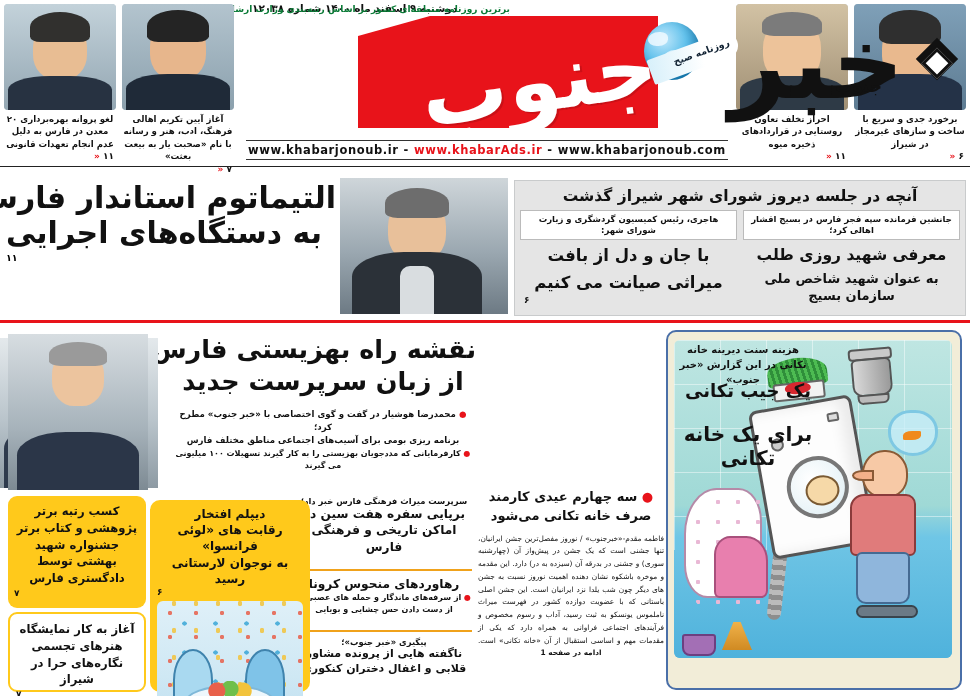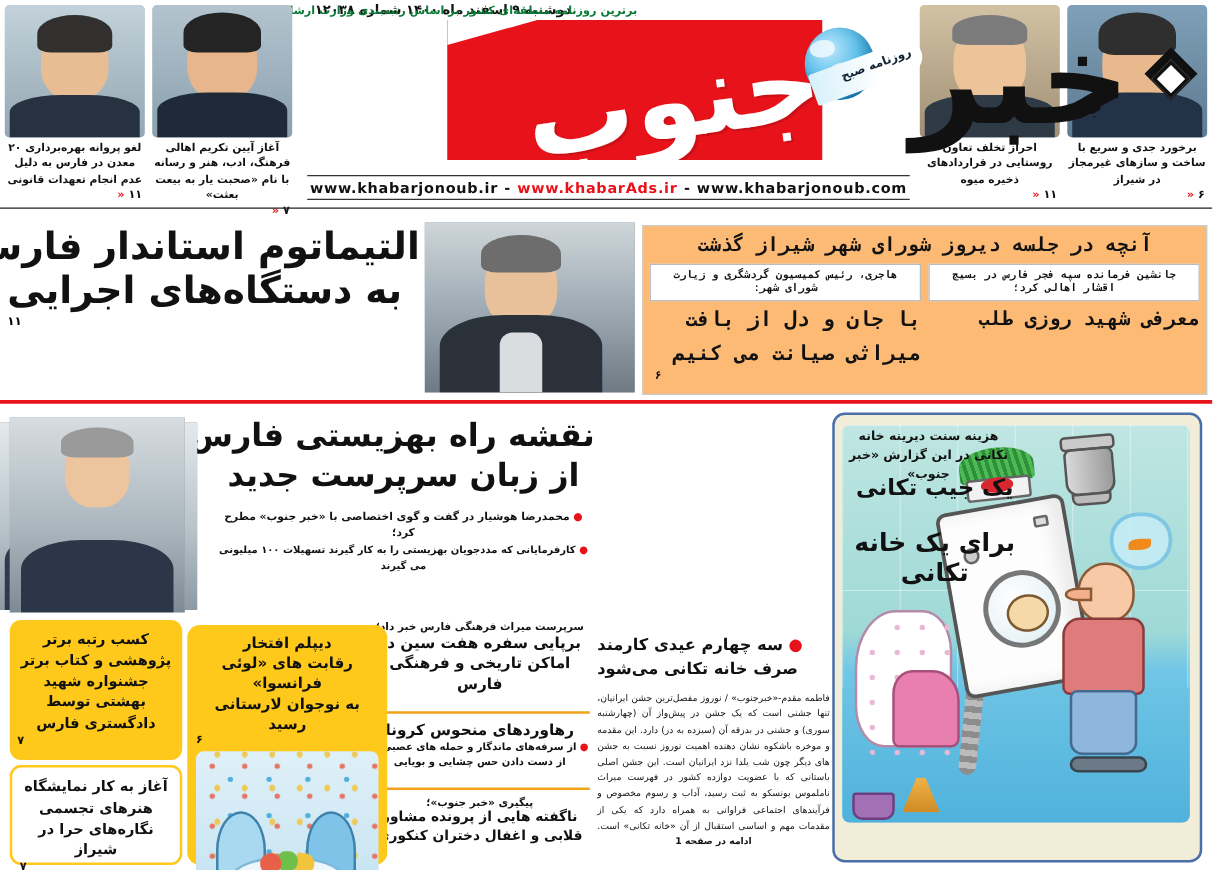--- a/index.html
+++ b/index.html
@@ -140,34 +140,34 @@
     border-radius: 40% 40% 0 0;
   }
   .face .shirt { position: absolute; bottom: 0; left: 50%; transform: translateX(-50%); }
 
   .hr-thin { position: absolute; left: 0; right: 0; height: 1px; background: #222; }
 
   
   .banner { position: absolute; top: 176px; right: 0; width: 970px; height: 146px; }
   .banner-box {
     position: absolute; right: 4px; top: 4px; width: 452px; height: 136px;
-    background: #fdba74; border: 1px solid #c9cbcc; font-family: Liberation Mono, monospace;
+    background: #e5e5e5; border: 1px solid #c9cbcc;
   }
   .banner-title {
     text-align: center; font-size: 15.5px; font-weight: bold; color: #111;
     padding: 6px 4px 5px;
   }
   .banner-cols { display: flex; direction: rtl; padding: 0 5px; gap: 6px; }
   .bcol { flex: 1; }
   .bkick {
     background: #fff; border: 1px solid #bbb; font-size: 8.5px; font-weight: bold;
     color: #111; padding: 3px 4px; text-align: center; line-height: 1.3; min-height: 26px;
     display: flex; align-items: center; justify-content: center;
   }
-  .bhead { margin-top: 6px; text-align: right; color: #111; line-height: 1.25; }
+  .bhead { margin-top: 6px; text-align: center; color: #111; line-height: 1.25; }
   .bhead.b1 { font-size: 15.5px; font-weight: bold; letter-spacing: -1px; }
   .bhead.b2 { font-size: 16.5px; font-weight: bold; }
   .bpage { font-size: 9px; font-weight: bold; color: #111; text-align: left; padding: 2px 4px 0; }
 
   .redline { position: absolute; left: 0; right: 0; height: 2.5px; background: #e8131a; }
 
   
   .hero { position: absolute; right: 462px; top: 0; width: 504px; height: 146px; }
   .hero-photo {
     position: absolute; right: 0; top: 2px; width: 168px; height: 136px;
@@ -335,21 +335,21 @@
   .cartoon-h {
     position: absolute; left: 4px; z-index: 9; text-align: center;
     width: 152px; font-weight: bold; color: #111; letter-spacing: -1.2px;
   }
   .cartoon-h.l1 { top: 48px; font-size: 18px; }
   .cartoon-h.l2 { top: 90px; font-size: 20px; }
 
   
   .midcol { position: absolute; right: 306px; top: 160px; width: 186px; }
   .mid-bullet {
-    font-size: 13px; font-weight: bold; color: #111; line-height: 1.45; text-align: left; margin-top: 20px;
+    font-size: 13px; font-weight: bold; color: #111; line-height: 1.45; text-align: center;
   }
   .mid-bullet .dot { color: #e8131a; }
   .mid-body {
     margin-top: 7px; font-size: 7.4px; color: #111; line-height: 1.72;
     text-align: justify; text-align-last: center;
   }
   .mid-body b.more { color: #111; font-weight: bold; }
 
   
   .hero2 { position: absolute; right: 494px; top: 6px; width: 306px; }
@@ -515,20 +515,21 @@
   </div>
 
   <div class="banner">
 
     <div class="banner-box">
       <div class="banner-title">آنچه در جلسه دیروز شورای شهر شیراز گذشت</div>
       <div class="banner-cols">
         <div class="bcol">
           <div class="bkick">جانشین فرمانده سپه فجر فارس در بسیج اقشار اهالی کرد؛</div>
           <div class="bhead b1">معرفی شهید روزی طلب</div>
+          <div class="bhead b1" style="font-size:13px">به عنوان شهید شاخص ملی سازمان بسیج</div>
         </div>
         <div class="bcol">
           <div class="bkick">هاجری، رئیس کمیسیون گردشگری و زیارت شورای شهر:</div>
           <div class="bhead b2">با جان و دل از بافت</div>
           <div class="bhead b2">میراثی صیانت می کنیم</div>
           <div class="bpage">۶</div>
         </div>
       </div>
     </div>
 
@@ -617,20 +618,21 @@
           <div class="shirt" style="left:52%;width:30px;height:50px;background:#eef1f4;border-radius:10px 10px 0 0"></div>
         </div>
       </div>
       <div class="hero2-l1">نقشه راه بهزیستی فارس</div>
       <div class="hero2-l2">از زبان سرپرست جدید</div>
       <div class="hero2-bullets">
         <div class="hb">
           <span class="dot">●</span>
           <span>محمدرضا هوشیار در گفت و گوی اختصاصی با «خبر جنوب» مطرح کرد؛</span>
         </div>
+        <div class="hb">برنامه ریزی بومی برای آسیب‌های اجتماعی مناطق مختلف فارس</div>
         <div class="hb" style="font-size:8px">
           <span class="dot">●</span>
           <span>کارفرمایانی که مددجویان بهزیستی را به کار گیرند تسهیلات ۱۰۰ میلیونی می گیرند</span>
         </div>
       </div>
     </div>
 
     <div class="blist">
       <div>
         <div class="kick">سرپرست میراث فرهنگی فارس خبر داد؛</div>

